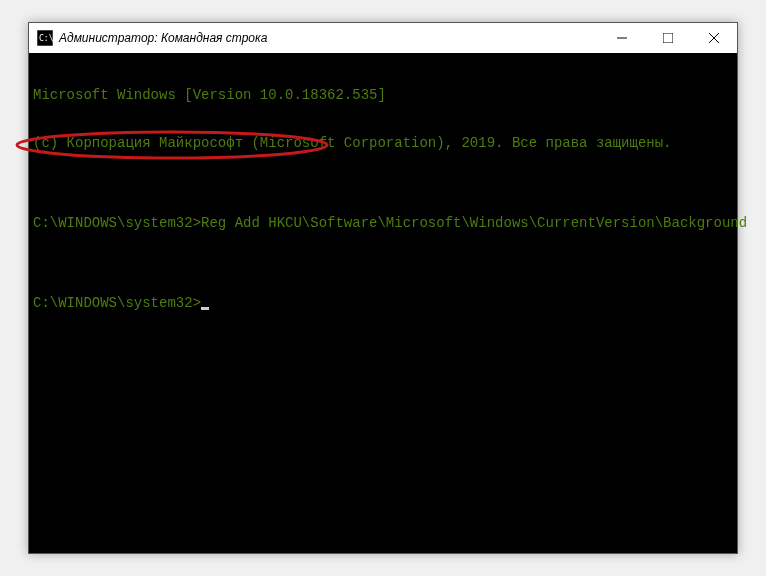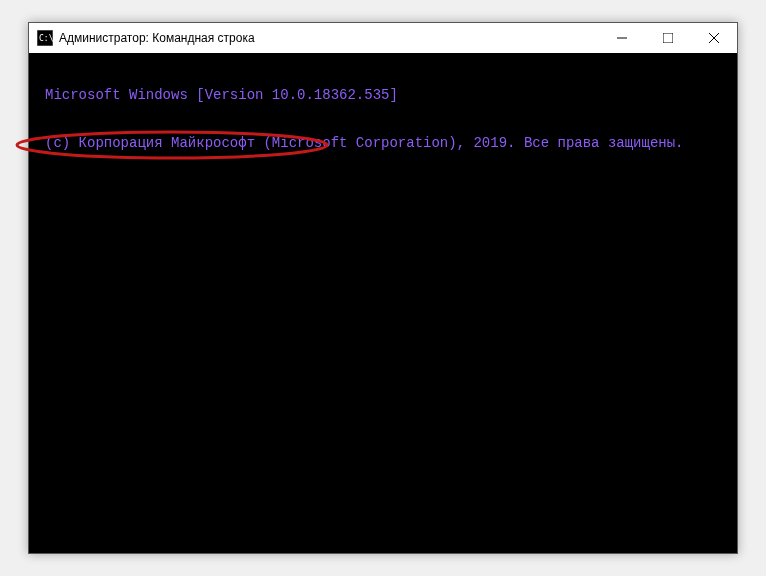--- a/index.html
+++ b/index.html
@@ -41,41 +41,42 @@
       display: flex;
       align-items: center;
       justify-content: center;
     }
     .titlebar-icon svg {
       width: 16px;
       height: 16px;
     }
     .titlebar-text {
       flex: 1;
+      font-style: italic;
     }
     .titlebar-controls {
       display: flex;
       height: 100%;
     }
     .titlebar-btn {
       width: 46px;
       height: 30px;
       display: flex;
       align-items: center;
       justify-content: center;
       background: #fff;
       cursor: pointer;
     }
     .titlebar-btn svg {
       width: 10px;
       height: 10px;
     }
     .console-area {
-      padding: 2px 16px;
-      color: #8b5cf6;
+      padding: 2px 4px;
+      color: #4d7c0f;
       font-size: 14px;
       line-height: 16px;
       font-family: 'Consolas', 'Courier New', monospace;
       white-space: pre;
       position: relative;
     }
     .console-line {
       white-space: pre;
     }
     .highlight-oval {
@@ -123,19 +124,21 @@
           <line x1="0" y1="0" x2="10" y2="10" stroke="#000" stroke-width="1"></line>
           <line x1="10" y1="0" x2="0" y2="10" stroke="#000" stroke-width="1"></line>
         </svg>
       </div>
     </div>
   </div>
   <div class="console-area">
     <div class="console-line">Microsoft Windows [Version 10.0.18362.535]</div>
     <div class="console-line">(c) Корпорация Майкрософт (Microsoft Corporation), 2019. Все права защищены.</div>
     <div class="console-line"></div>
+    <div class="console-line">C:\WINDOWS\system32&gt;Reg Add HKCU\Software\Microsoft\Windows\CurrentVersion\Background</div>
     <div class="console-line"></div>
+    <div class="console-line"><span>C:\WINDOWS\system32&gt;</span><span class="cursor"></span></div>
   </div>
 </div>
 
 <svg class="highlight-oval" viewBox="0 0 315 30" preserveAspectRatio="none">
   <ellipse cx="157" cy="15" rx="155" ry="13" fill="none" stroke="#c41919" stroke-width="3"></ellipse>
 </svg>
 
 </body></html>

